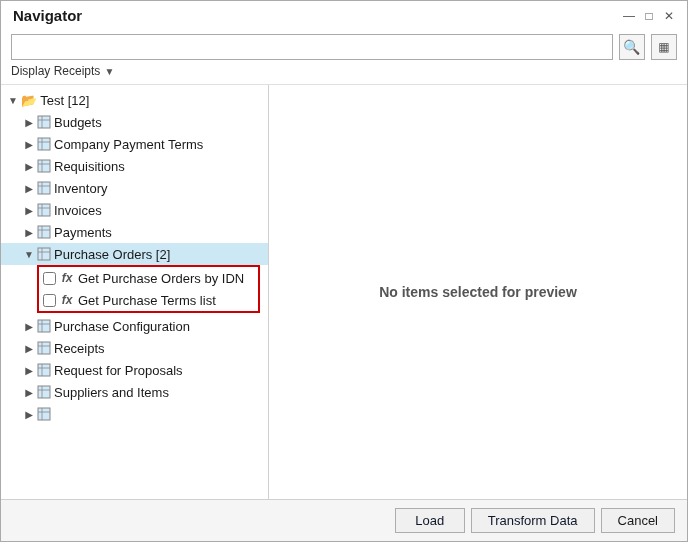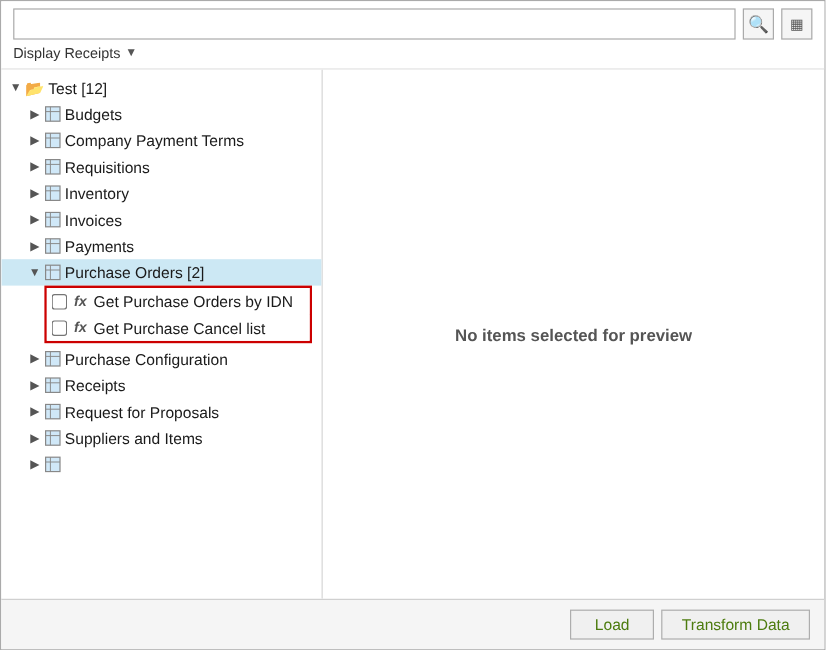--- a/index.html
+++ b/index.html
@@ -183,21 +183,21 @@
     .footer-btn {
       padding: 4px 16px;
       font-size: 13px;
       border: 1px solid #adadad;
       background: #f0f0f0;
       cursor: pointer;
       color: #1a1a1a;
       min-width: 70px;
     }
     .footer-btn:disabled {
-      color: #4d7c0f;
+      color: #0f172a;
       cursor: default;
     }
     .footer-btn.cancel {
       background: #f0f0f0;
     }
     .table-icon {
       display: inline-flex;
       align-items: center;
       justify-content: center;
       margin-right: 3px;
@@ -205,20 +205,28 @@
     .table-icon svg {
       width: 14px;
       height: 14px;
     }
   </style>
 </head>
 <body>
 
 <div class="window">
 
+  <div class="title-bar">
+    <span class="title-bar-title">Navigator</span>
+    <div class="title-bar-controls">
+      <button class="title-btn">—</button>
+      <button class="title-btn">□</button>
+      <button class="title-btn">✕</button>
+    </div>
+  </div>
 
   <div class="window-body">
 
     <div class="top-bar">
       <div class="search-row">
         <input class="search-input" type="text" placeholder="" style="">
         <div class="search-icon-btn">
           <span>🔍</span>
         </div>
         <div class="search-icon-btn" style="font-size:12px;">
@@ -329,21 +337,21 @@
 
           <div class="tree-item" style="padding-left:4px; background:#fff;">
             <input type="checkbox" class="checkbox-small" style="">
             <span class="function-icon"><i>fx</i></span>
             <span class="tree-label">Get Purchase Orders by IDN</span>
           </div>
 
           <div class="tree-item" style="padding-left:4px; background:#fff;">
             <input type="checkbox" class="checkbox-small" style="">
             <span class="function-icon"><i>fx</i></span>
-            <span class="tree-label">Get Purchase Cancel list</span>
+            <span class="tree-label">Get Purchase Terms list</span>
           </div>
         </div>
 
         <div class="tree-item" style="padding-left:20px;">
           <span class="expand-arrow">▶</span>
           <span class="table-icon">
             <svg viewBox="0 0 14 14" fill="none" xmlns="http://www.w3.org/2000/svg">
               <rect x="1" y="1" width="12" height="12" rx="0" stroke="#888" stroke-width="1" fill="#d0e8f8"></rect>
               <line x1="1" y1="5" x2="13" y2="5" stroke="#888" stroke-width="0.8"></line>
               <line x1="5" y1="1" x2="5" y2="13" stroke="#888" stroke-width="0.8"></line>
@@ -402,15 +410,16 @@
       </div>
 
       <div class="right-panel">
         <span>No items selected for preview</span>
       </div>
     </div>
 
     <div class="footer">
       <button class="footer-btn" disabled="">Load</button>
       <button class="footer-btn" disabled="">Transform Data</button>
+      <button class="footer-btn cancel">Cancel</button>
     </div>
   </div>
 </div>
 
 </body></html>

